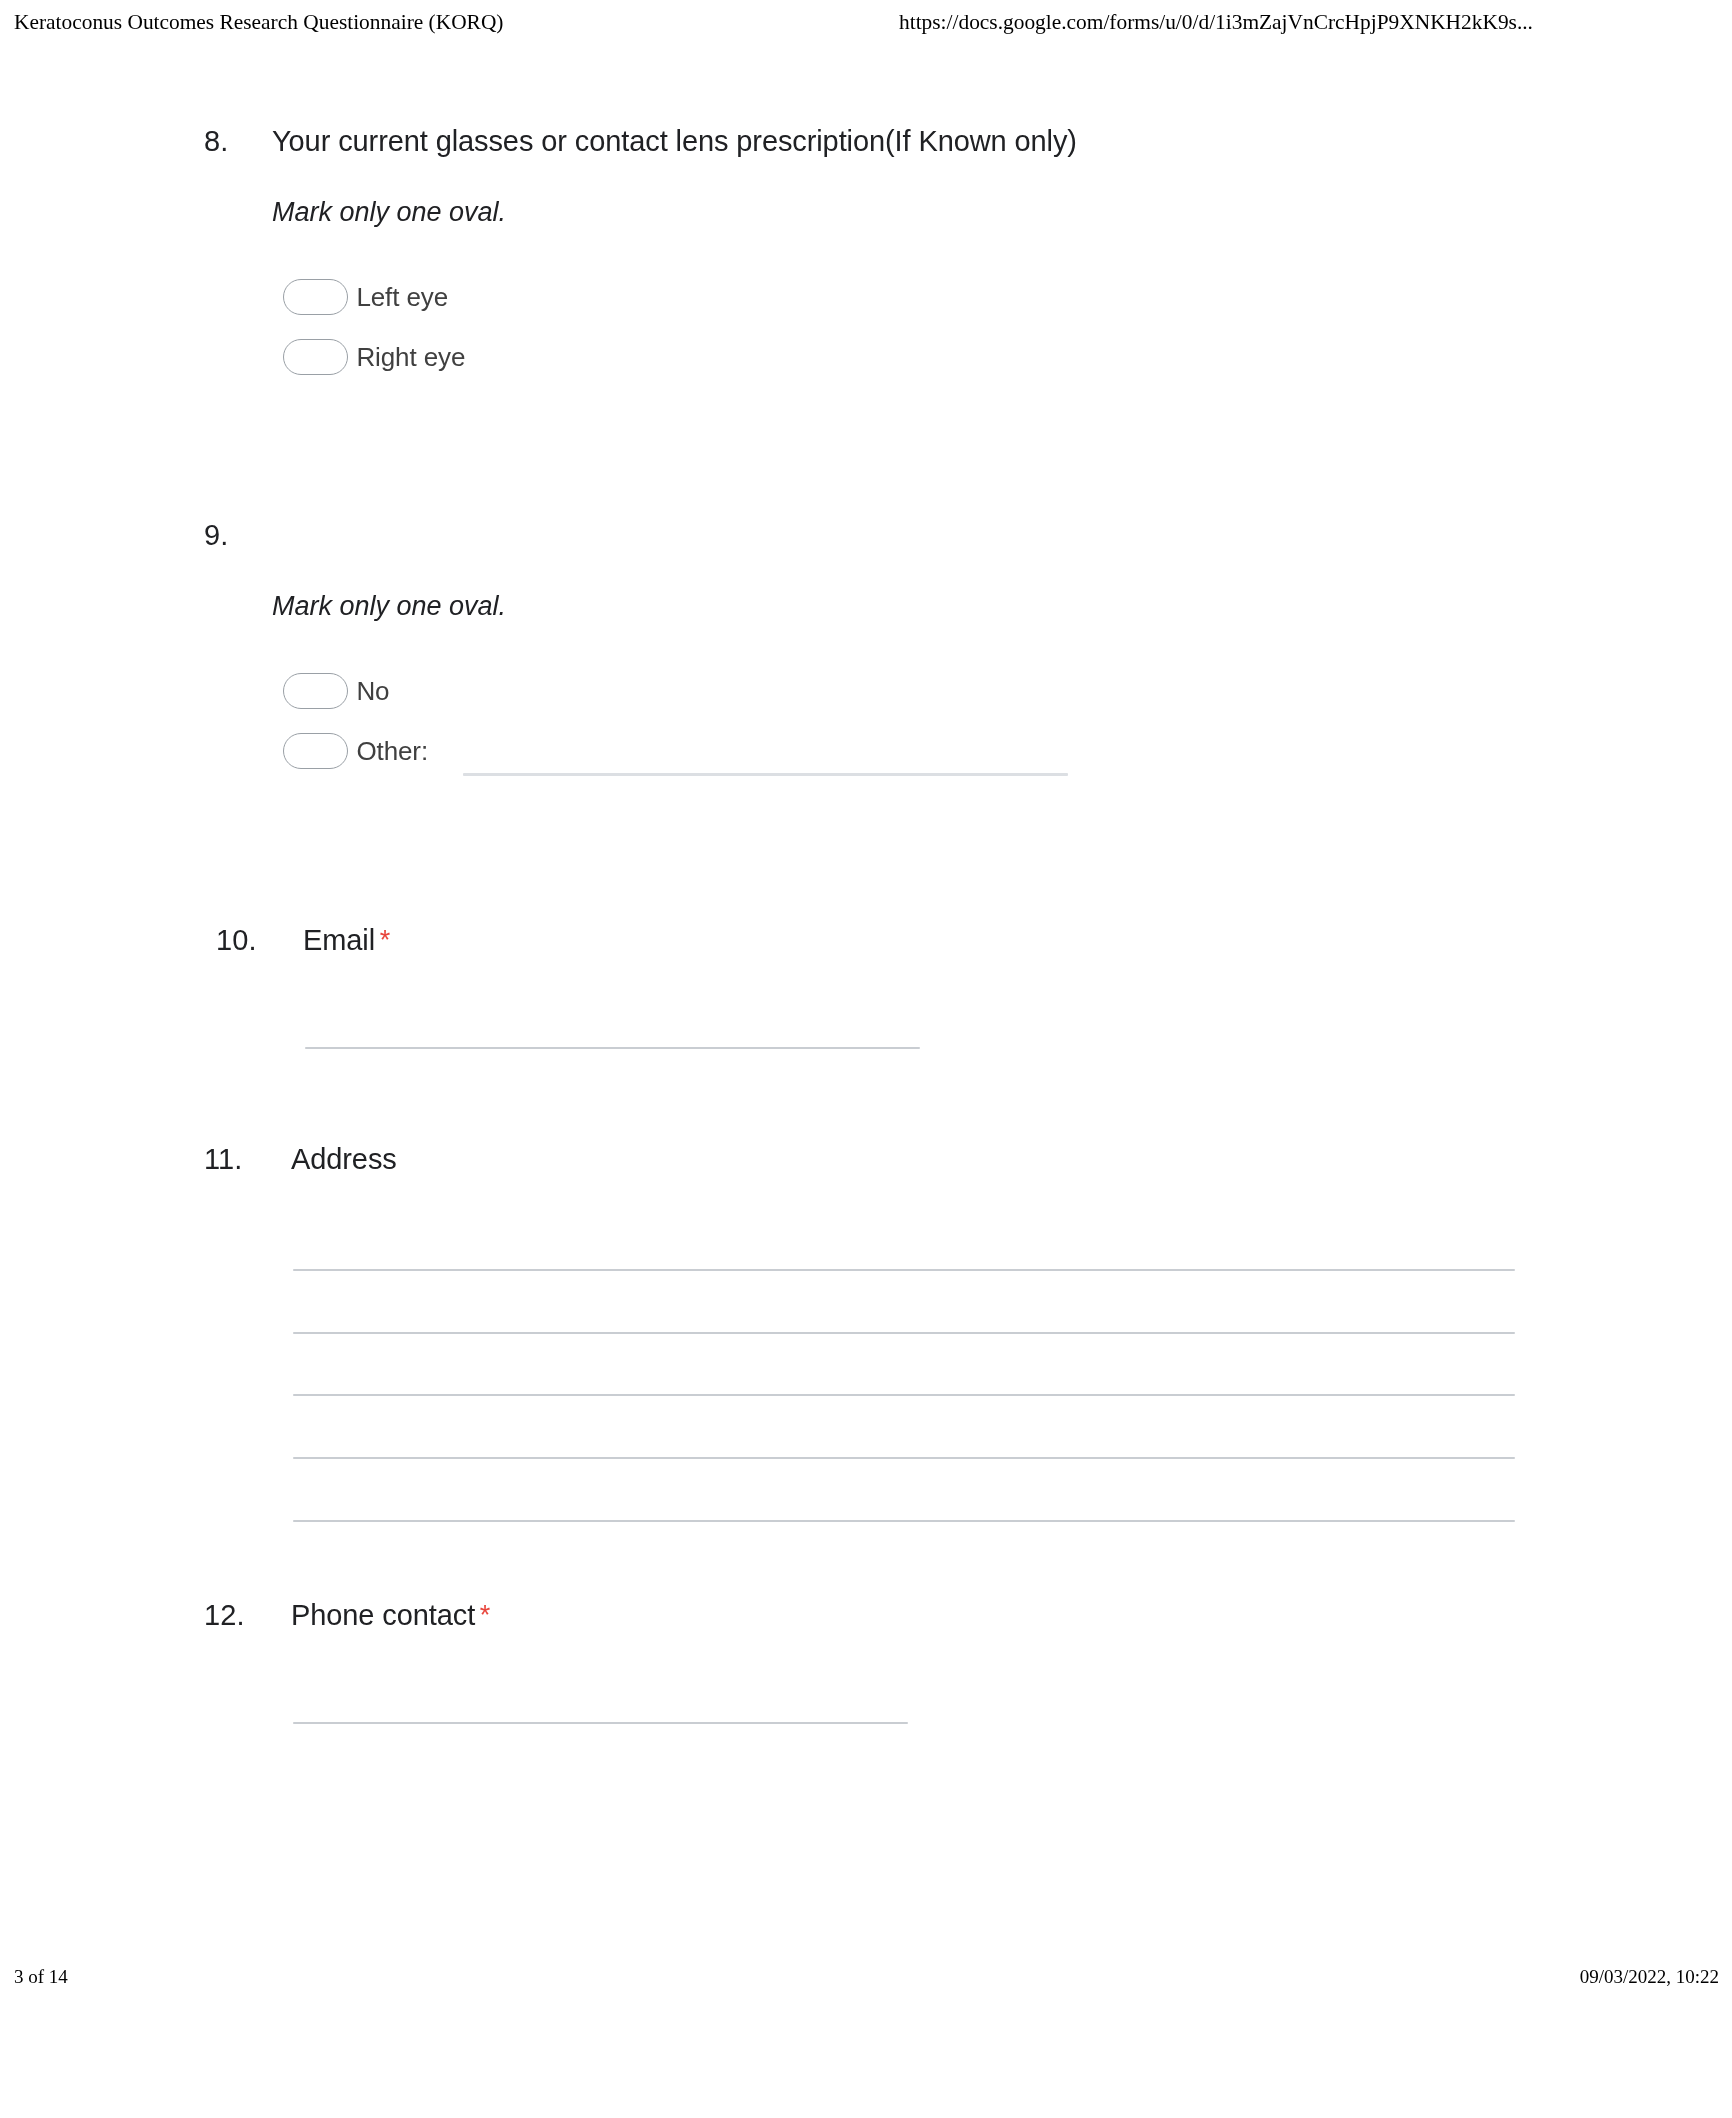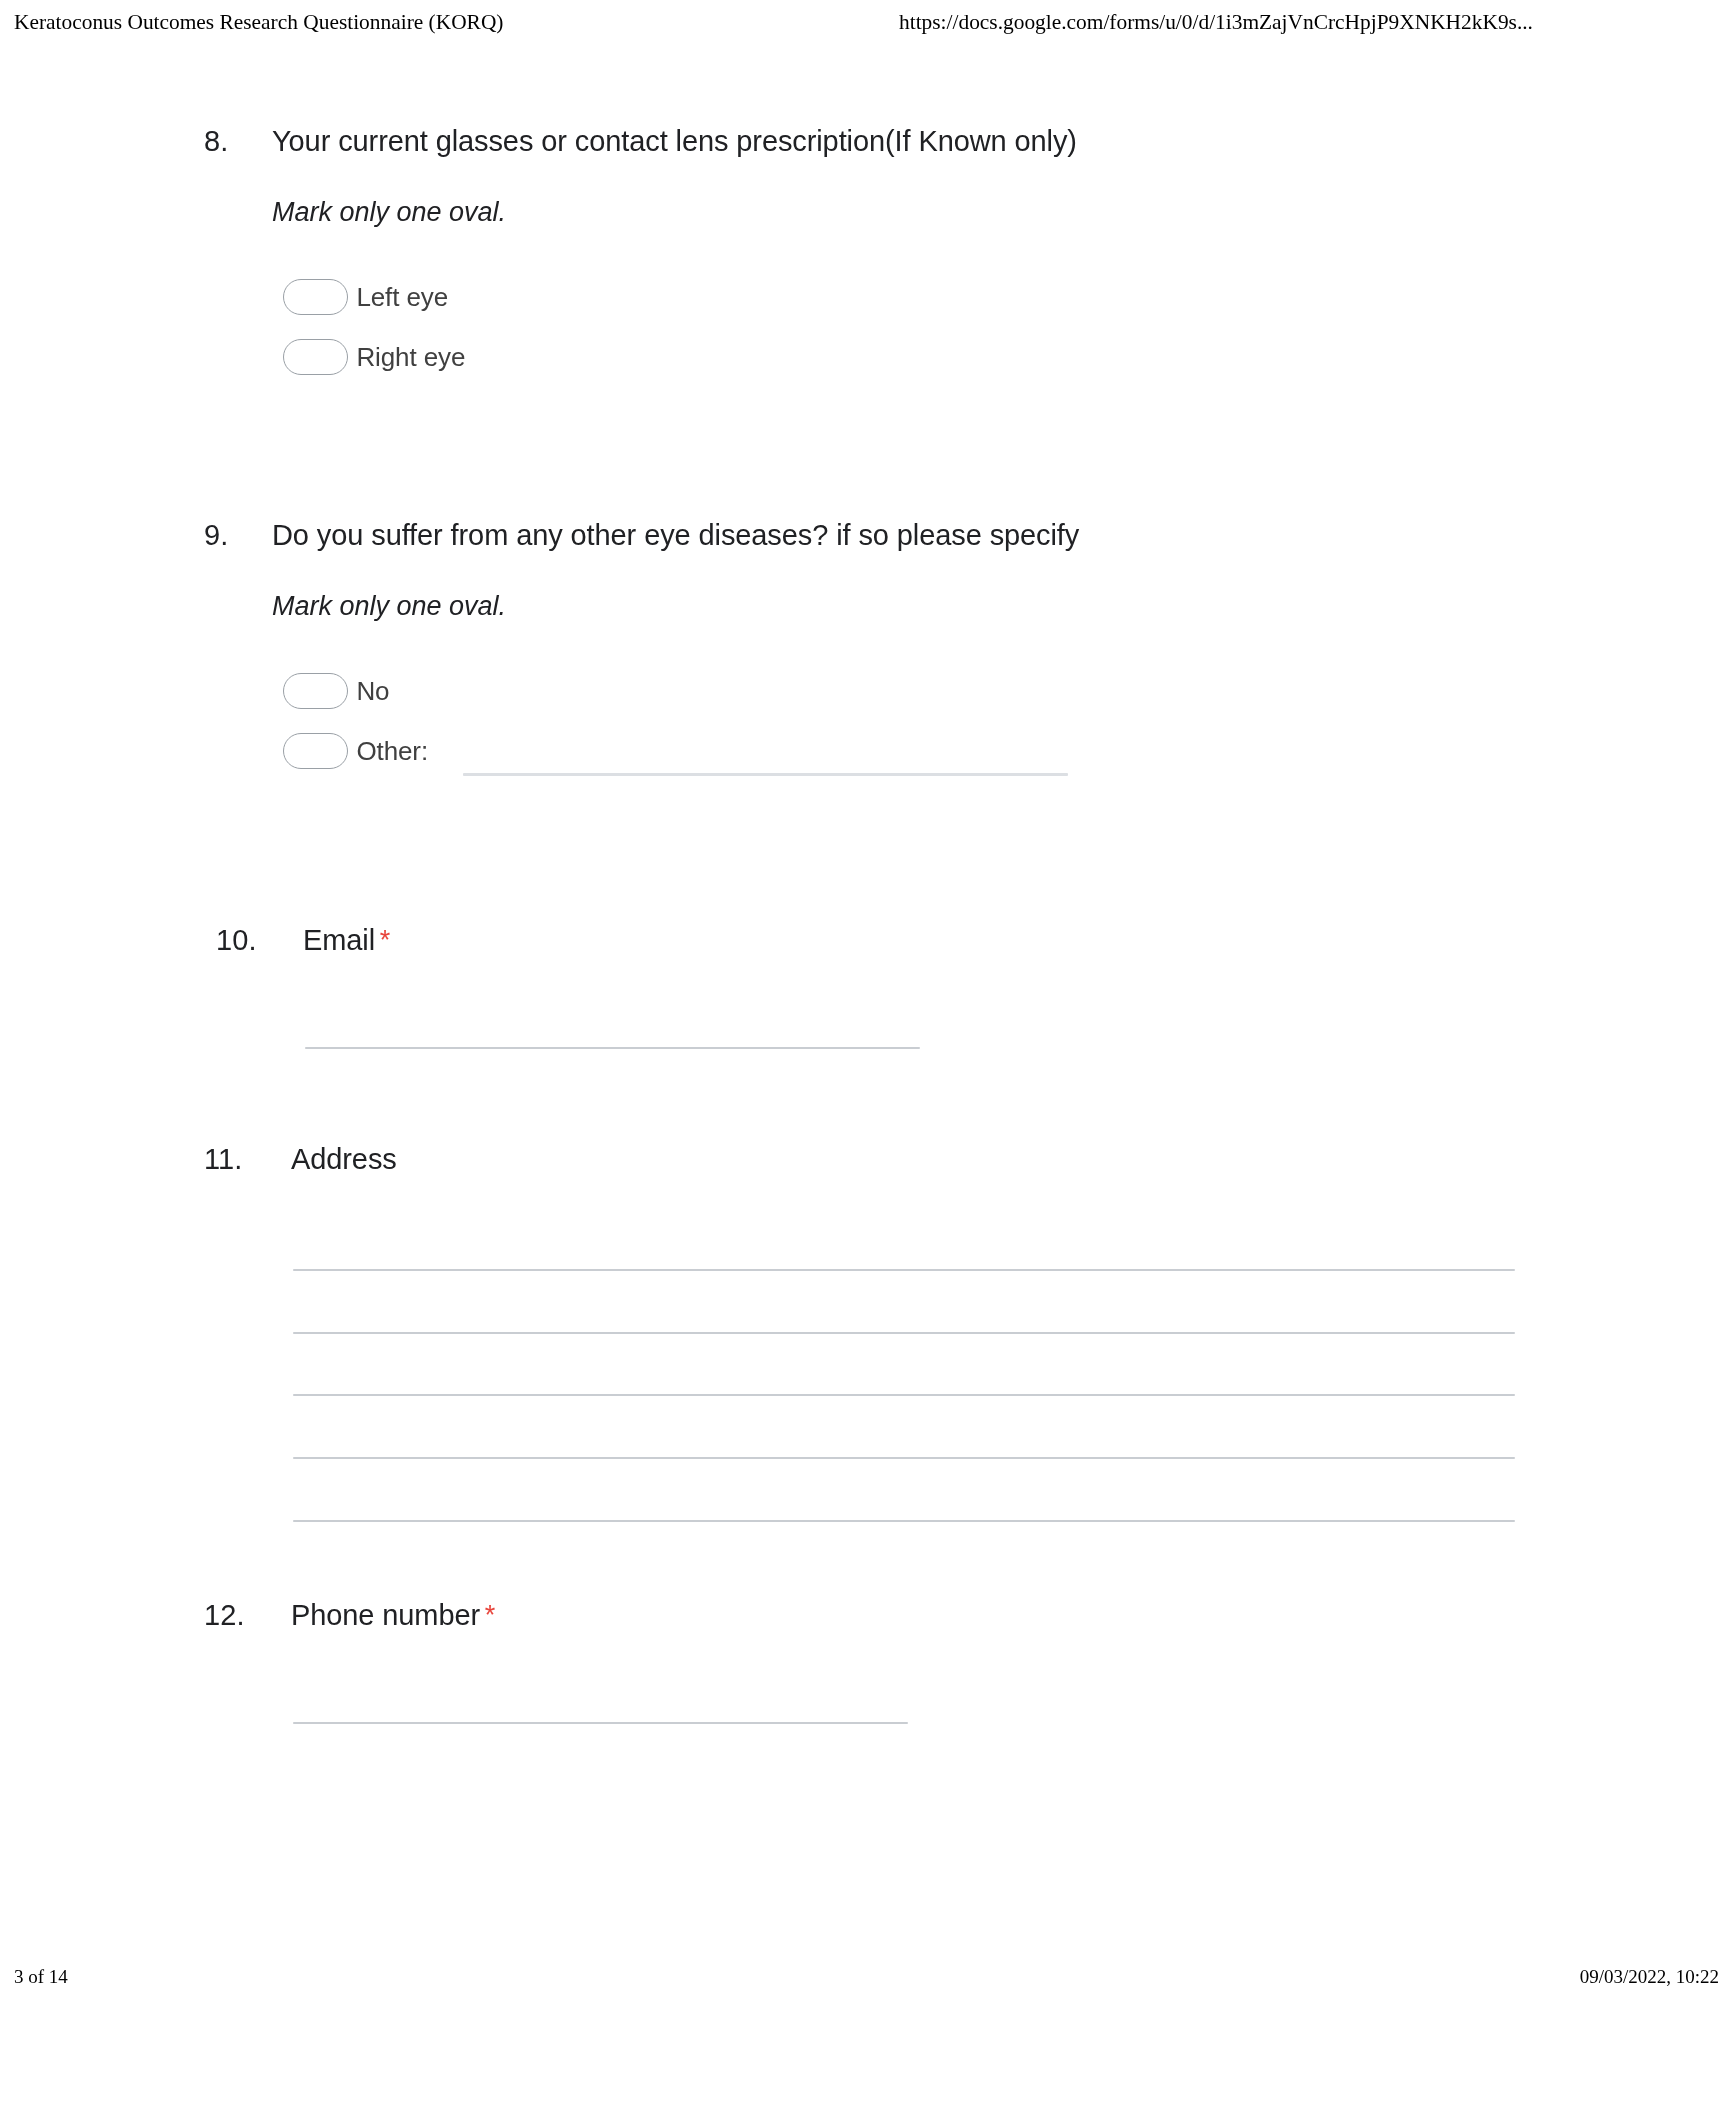--- a/index.html
+++ b/index.html
@@ -174,21 +174,20 @@
       </div>
 
       <div class="oval-row" style="top:214px;">
         <span class="oval"></span><span class="oval-label">Right eye</span>
       </div>
     </div>
 
     <div class="question" style="top:519px;">
       <div class="q-head">
         <span class="q-num">9.</span>
-        <span class="q-text" style="left:272px;">Do you suffer from any other eye diseases? if so please specify</span>
       </div>
       <div class="q-instruction" style="top:72px;">Mark only one oval.</div>
 
       <div class="oval-row" style="top:154px;">
         <span class="oval"></span><span class="oval-label">No</span>
       </div>
 
       <div class="oval-row" style="top:214px;">
         <span class="oval"></span><span class="oval-label">Other:</span>
       </div>
@@ -212,21 +211,21 @@
       <div class="rule" style="left:293px; top:126px;  width:1222px;"></div>
       <div class="rule" style="left:293px; top:189px;  width:1222px;"></div>
       <div class="rule" style="left:293px; top:251px;  width:1222px;"></div>
       <div class="rule" style="left:293px; top:314px;  width:1222px;"></div>
       <div class="rule" style="left:293px; top:377px;  width:1222px;"></div>
     </div>
 
     <div class="question" style="top:1599px;">
       <div class="q-head">
         <span class="q-num">12.</span>
-        <span class="q-text" style="left:291px;"><span>Phone number</span><span class="req-star">*</span></span>
+        <span class="q-text" style="left:291px;"><span>Phone contact</span><span class="req-star">*</span></span>
       </div>
       <div class="rule" style="left:293px; top:123px; width:615px;"></div>
     </div>
 
   </div>
 
   <div class="print-footer">
     <span class="pf-page">3 of 14</span>
     <span class="pf-date">09/03/2022, 10:22</span>
   </div>

